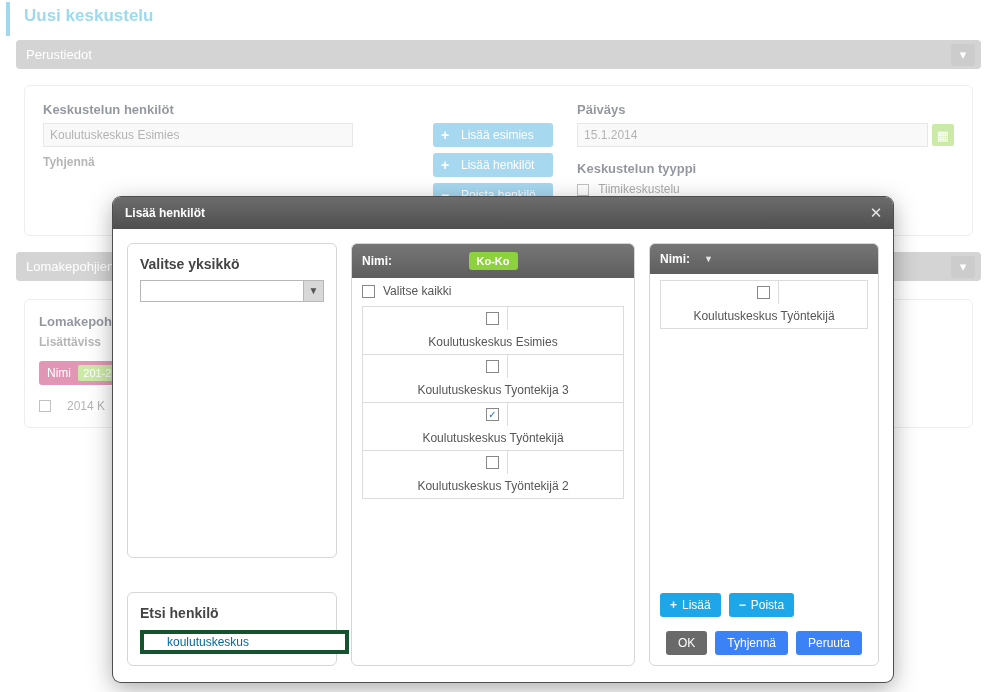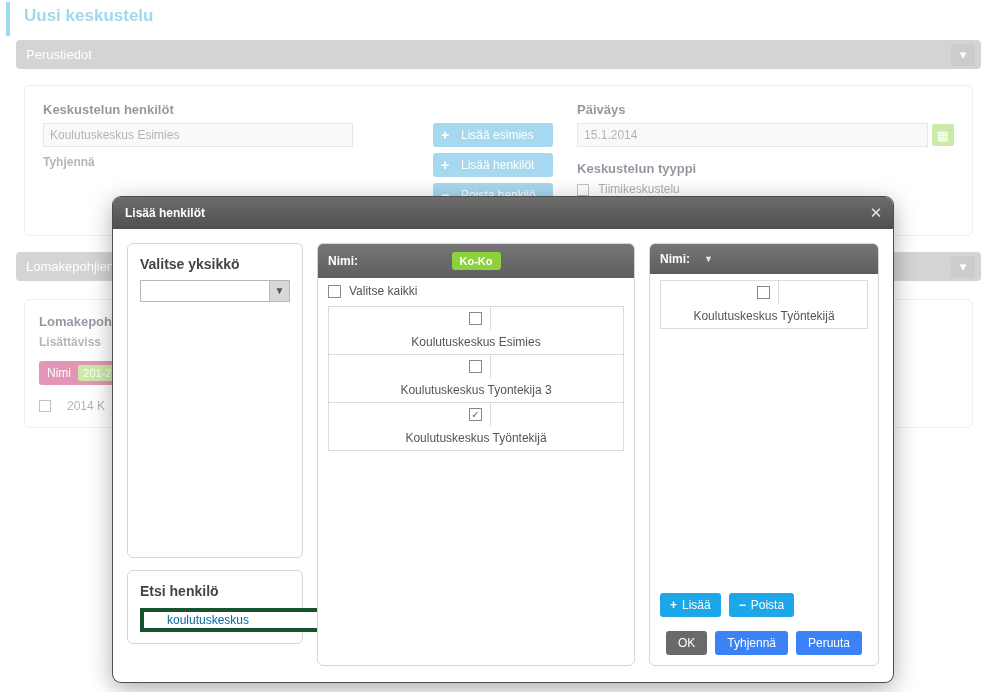--- a/index.html
+++ b/index.html
@@ -87,21 +87,21 @@
   }
   .dialog-body {
     display:flex; gap:14px; padding:14px;
     height:calc(100% - 34px);
   }
   .box {
     flex:1; border:1px solid #d6d6d6; border-radius:6px; background:#fff;
     display:flex; flex-direction:column; min-width:0;
   }
   .box-inner { padding:10px 12px; }
-  .col1 { display:flex; flex-direction:column; gap:12px; width:176px; flex:none; }
+  .col1 { display:flex; flex-direction:column; gap:12px; width:210px; flex:none;justify-content:space-between; }
   .col1 .box { flex:none; }
   .col1 .box.unit { height:315px; }
   .col1 .box.search { }
   .section-head { font-size:14px; font-weight:bold; color:#444; margin:2px 0 8px; }
   .select {
     width:100%; height:22px; border:1px solid #b7b7b7; background:#fff; position:relative;
   }
   .select .arrow {
     position:absolute; right:0; top:0; width:20px; height:20px; background:#d8d8d8;
     border-left:1px solid #b7b7b7; text-align:center; line-height:20px; color:#555; font-size:10px;
@@ -256,20 +256,26 @@
               <span class="cbox"></span>
             </div>
           <div class="cell-txt">Koulutuskeskus Tyontekija 3</div>
         </div>
         <div class="row">
           <div class="cell-chk">
               <span class="cbox">✓</span>
             </div>
           <div class="cell-txt">Koulutuskeskus Työntekijä</div>
         </div>
+        <div class="row">
+          <div class="cell-chk">
+              <span class="cbox"></span>
+            </div>
+          <div class="cell-txt">Koulutuskeskus Työntekijä 2</div>
+        </div>
       </div>
     </div>
 
     <div class="box" style="width:230px; flex:none;">
       <div class="list-head">
         <span>Nimi:</span>
         <span class="sort">▼</span>
       </div>
       <div class="list-body">
         <div class="row">

